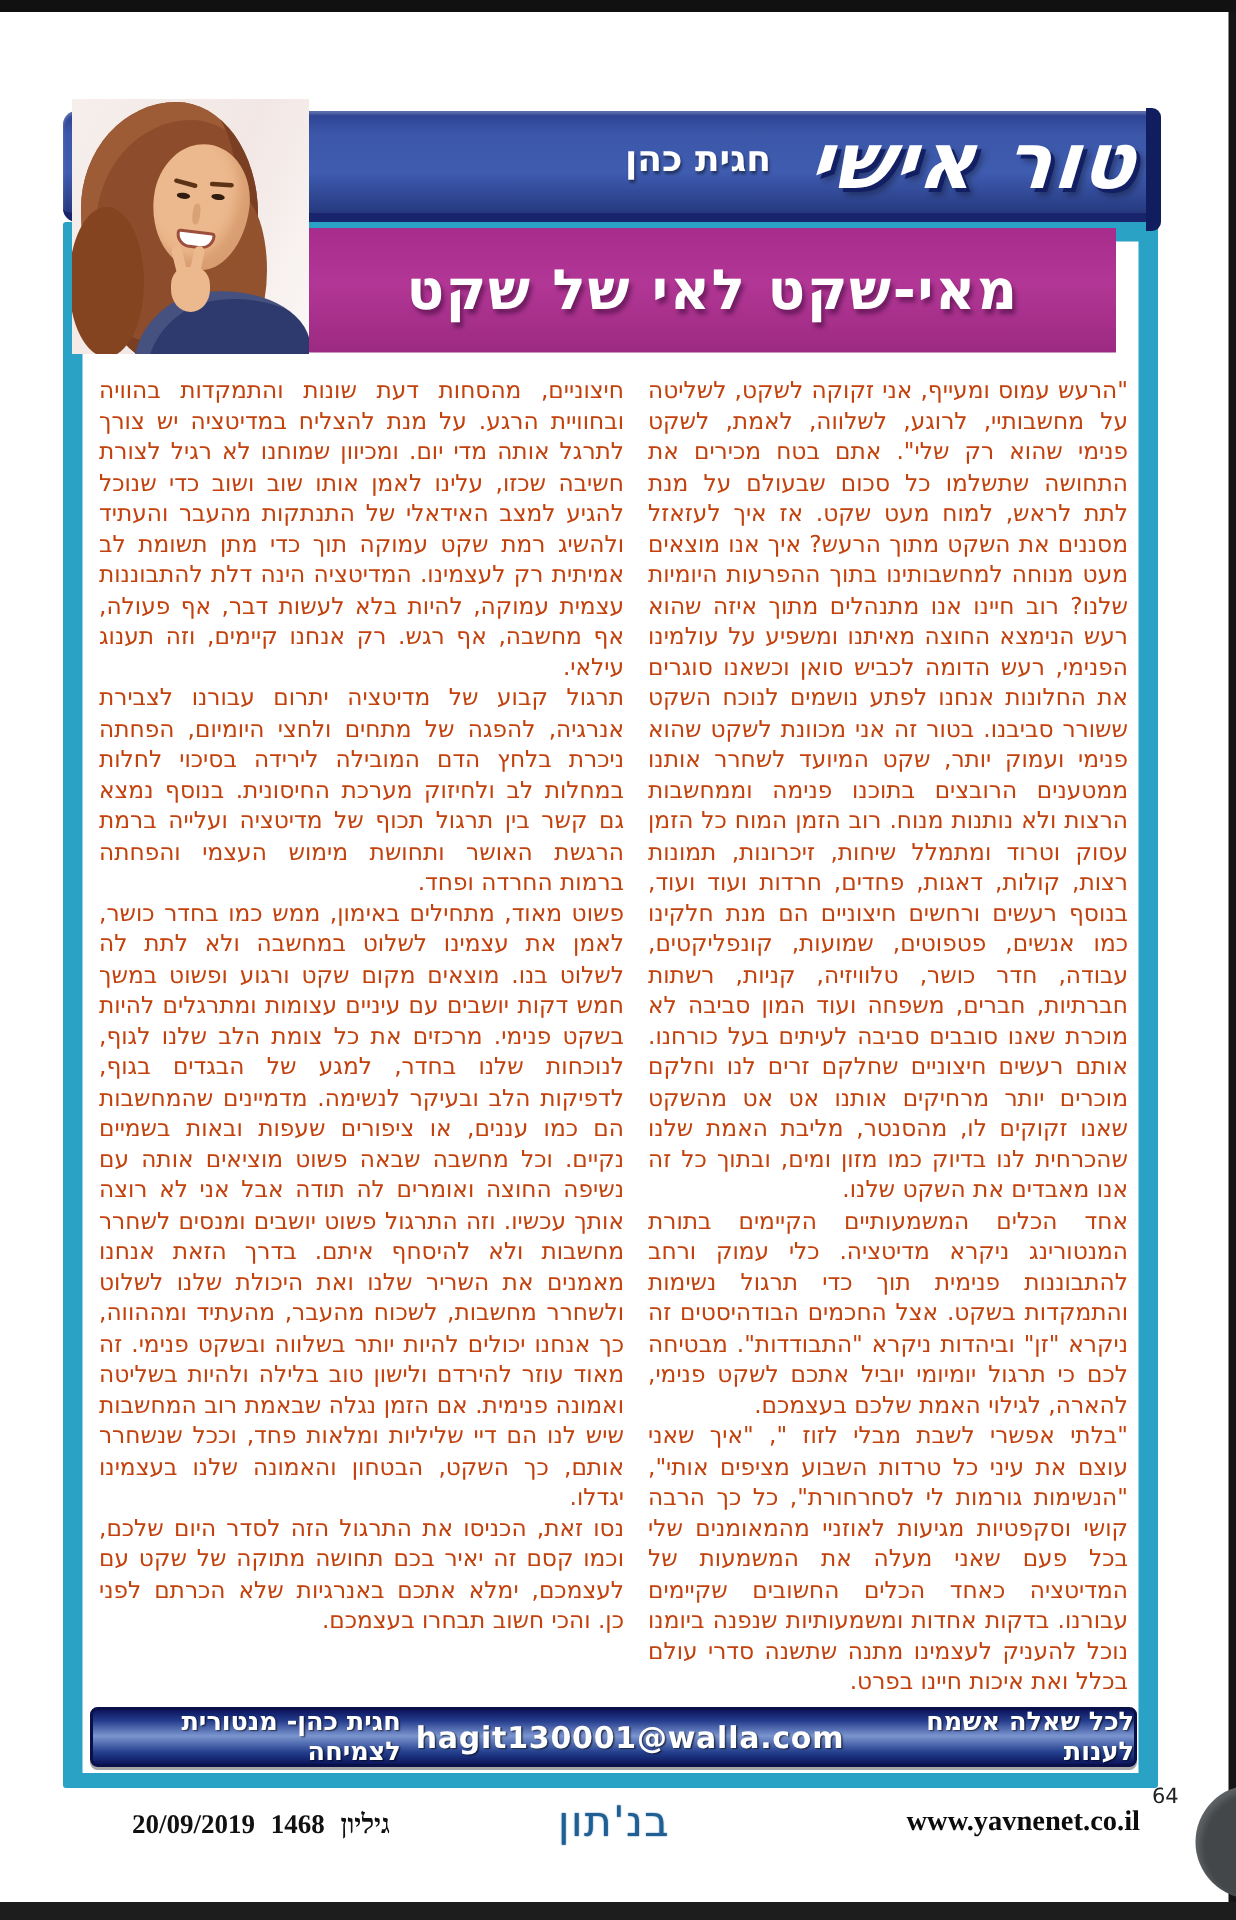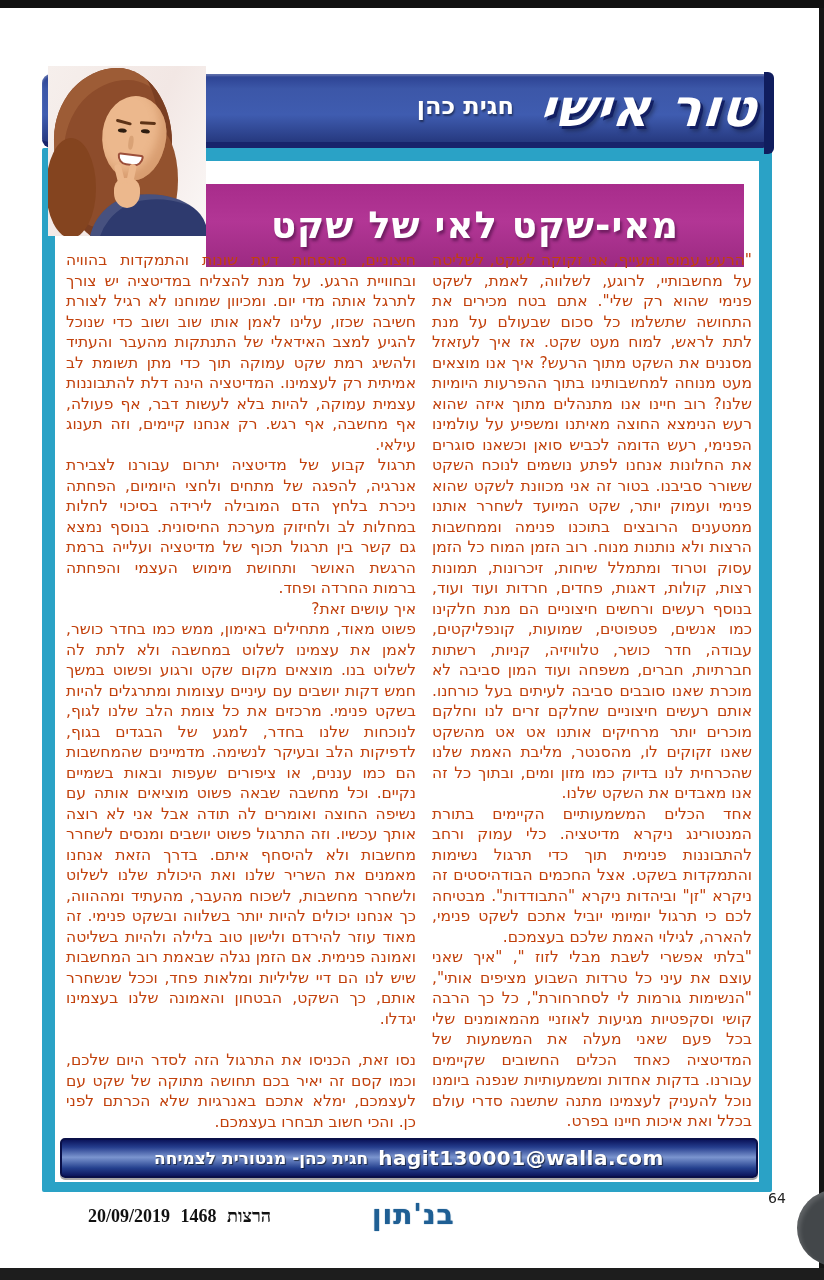--- a/index.html
+++ b/index.html
@@ -40,21 +40,21 @@
   
   .article-frame {
     position:absolute; left:42px; top:148px; width:730px; height:1044px; z-index:1;
     border:13px solid #2aa2c6; border-bottom-width:10px; background:#fff; border-radius:2px;
   }
 
   
   .headline-band {
     position:absolute; left:206px; top:152px; width:538px; height:83px; z-index:2;
     background:linear-gradient(180deg,#a82c8b 0%, #b23695 45%, #9c2a82 100%);
-    display:flex; align-items:center; justify-content:center;margin-top:32px;
+    display:flex; align-items:center; justify-content:center;
   }
   .headline-text {
     color:#fff; font-size:37px; font-weight:bold; direction:rtl; letter-spacing:1px;
     text-shadow:2px 3px 3px rgba(40,0,40,.45);
   }
 
   
   .photo { position:absolute; left:48px; top:66px; width:158px; height:170px; z-index:3;
     background:linear-gradient(115deg,#f6efec 0%, #f2e7e4 55%, #fbf8f7 100%); overflow:hidden; }
   .hair { position:absolute; left:6px; top:2px; width:118px; height:178px; background:#8d4c2b;
@@ -88,40 +88,40 @@
   
   .article-body {
     position:absolute; left:66px; top:250px; width:686px; height:884px; z-index:2;
     display:flex; flex-direction:row-reverse; gap:16px; overflow:hidden;
   }
   .col { direction:rtl; text-align:justify; color:#c2410c; font-size:15.5px; line-height:20.5px; }
   .col p { margin:0; }
   .col-right { width:320px; }
   .col-left  { width:350px; }
   .col-right p:last-child { text-align-last:justify; }
-  .col-left  p:last-child { margin-top:21px; }
+  .col-left  p:last-child { }
 
   
   .contact-banner {
     position:absolute; left:60px; top:1138px; width:698px; height:40px; z-index:3;
     background:linear-gradient(180deg,#0c155c 0%, #253d8d 20%, #7b95cf 48%, #24408e 78%, #0c155c 100%);
     border:2px solid #0a1048; border-radius:5px;
     display:flex; align-items:center; justify-content:center; gap:10px; direction:rtl;
     box-shadow:0 2px 0 rgba(0,0,0,.35);
   }
   .contact-banner .he { color:#fff; font-size:17px; font-weight:bold; text-shadow:1px 1px 1px rgba(0,0,0,.6);text-align:right; }
   .contact-banner .mail { color:#fff; font-size:20px; font-weight:bold; direction:ltr; unicode-bidi:embed;
     text-shadow:1px 1px 1px rgba(0,0,0,.6); letter-spacing:.5px; }
 
   
   .page-footer { position:absolute; left:0; top:1196px; width:824px; height:46px; z-index:2; }
   .issue-info { position:absolute; left:85px; top:10px; direction:ltr;
     font-family:"Liberation Serif", serif; font-weight:bold; font-size:18px; color:#111; }
   .issue-info span { padding:0 3px; }
-  .newsletter-logo { position:absolute; left:372px; top:2px; color:#1f5f94; font-size:28px; font-weight:bold;
+  .newsletter-logo { position:absolute; left:372px; top:2px; color:#1f5f94; font-size:28px; font-weight:normal;
     direction:rtl; letter-spacing:1px; text-shadow:0 0 1px #1f5f94; }
   .website { position:absolute; left:560px; top:8px; width:200px; text-align:right;
     font-family:"Liberation Serif", serif; font-weight:bold; font-size:19px; color:#0c0c0c; }
   .page-number { position:absolute; left:768px; top:-6px; font-size:14px; color:#222; }
 
   
   .corner-bubble { position:absolute; left:797px; top:1190px; width:76px; height:76px;
     background:#43474a; border-radius:50%; z-index:9; box-shadow:inset 3px 3px 4px rgba(255,255,255,.15); }
 </style>
 </head>
@@ -159,34 +159,35 @@
 <div class="article-body">
   <div class="col col-right">
       <p>"הרעש עמוס ומעייף, אני זקוקה לשקט, לשליטה על מחשבותיי, לרוגע, לשלווה, לאמת, לשקט פנימי שהוא רק שלי". אתם בטח מכירים את התחושה שתשלמו כל סכום שבעולם על מנת לתת לראש, למוח מעט שקט. אז איך לעזאזל מסננים את השקט מתוך הרעש? איך אנו מוצאים מעט מנוחה למחשבותינו בתוך ההפרעות היומיות שלנו? רוב חיינו אנו מתנהלים מתוך איזה שהוא רעש הנימצא החוצה מאיתנו ומשפיע על עולמינו הפנימי, רעש הדומה לכביש סואן וכשאנו סוגרים את החלונות אנחנו לפתע נושמים לנוכח השקט ששורר סביבנו. בטור זה אני מכוונת לשקט שהוא פנימי ועמוק יותר, שקט המיועד לשחרר אותנו ממטענים הרובצים בתוכנו פנימה וממחשבות הרצות ולא נותנות מנוח. רוב הזמן המוח כל הזמן עסוק וטרוד ומתמלל שיחות, זיכרונות, תמונות רצות, קולות, דאגות, פחדים, חרדות ועוד ועוד, בנוסף רעשים ורחשים חיצוניים הם מנת חלקינו כמו אנשים, פטפוטים, שמועות, קונפליקטים, עבודה, חדר כושר, טלוויזיה, קניות, רשתות חברתיות, חברים, משפחה ועוד המון סביבה לא מוכרת שאנו סובבים סביבה לעיתים בעל כורחנו. אותם רעשים חיצוניים שחלקם זרים לנו וחלקם מוכרים יותר מרחיקים אותנו אט אט מהשקט שאנו זקוקים לו, מהסנטר, מליבת האמת שלנו שהכרחית לנו בדיוק כמו מזון ומים, ובתוך כל זה אנו מאבדים את השקט שלנו.</p>
       <p>אחד הכלים המשמעותיים הקיימים בתורת המנטורינג ניקרא מדיטציה. כלי עמוק ורחב להתבוננות פנימית תוך כדי תרגול נשימות והתמקדות בשקט. אצל החכמים הבודהיסטים זה ניקרא "זן" וביהדות ניקרא "התבודדות". מבטיחה לכם כי תרגול יומיומי יוביל אתכם לשקט פנימי, להארה, לגילוי האמת שלכם בעצמכם.</p>
       <p>"בלתי אפשרי לשבת מבלי לזוז ", "איך שאני עוצם את עיני כל טרדות השבוע מציפים אותי", "הנשימות גורמות לי לסחרחורת", כל כך הרבה קושי וסקפטיות מגיעות לאוזניי מהמאומנים שלי בכל פעם שאני מעלה את המשמעות של המדיטציה כאחד הכלים החשובים שקיימים עבורנו. בדקות אחדות ומשמעותיות שנפנה ביומנו נוכל להעניק לעצמינו מתנה שתשנה סדרי עולם בכלל ואת איכות חיינו בפרט.</p>
       <p>מדיטציה היא תהליך של התנתקות מגירויים</p>
     </div>
   <div class="col col-left">
       <p>חיצוניים, מהסחות דעת שונות והתמקדות בהוויה ובחוויית הרגע. על מנת להצליח במדיטציה יש צורך לתרגל אותה מדי יום. ומכיוון שמוחנו לא רגיל לצורת חשיבה שכזו, עלינו לאמן אותו שוב ושוב כדי שנוכל להגיע למצב האידאלי של התנתקות מהעבר והעתיד ולהשיג רמת שקט עמוקה תוך כדי מתן תשומת לב אמיתית רק לעצמינו. המדיטציה הינה דלת להתבוננות עצמית עמוקה, להיות בלא לעשות דבר, אף פעולה, אף מחשבה, אף רגש. רק אנחנו קיימים, וזה תענוג עילאי.</p>
       <p>תרגול קבוע של מדיטציה יתרום עבורנו לצבירת אנרגיה, להפגה של מתחים ולחצי היומיום, הפחתה ניכרת בלחץ הדם המובילה לירידה בסיכוי לחלות במחלות לב ולחיזוק מערכת החיסונית. בנוסף נמצא גם קשר בין תרגול תכוף של מדיטציה ועלייה ברמת הרגשת האושר ותחושת מימוש העצמי והפחתה ברמות החרדה ופחד.</p>
-      <p>איך עושים זאת?</p>
       <p>פשוט מאוד, מתחילים באימון, ממש כמו בחדר כושר, לאמן את עצמינו לשלוט במחשבה ולא לתת לה לשלוט בנו. מוצאים מקום שקט ורגוע ופשוט במשך חמש דקות יושבים עם עיניים עצומות ומתרגלים להיות בשקט פנימי. מרכזים את כל צומת הלב שלנו לגוף, לנוכחות שלנו בחדר, למגע של הבגדים בגוף, לדפיקות הלב ובעיקר לנשימה. מדמיינים שהמחשבות הם כמו עננים, או ציפורים שעפות ובאות בשמיים נקיים. וכל מחשבה שבאה פשוט מוציאים אותה עם נשיפה החוצה ואומרים לה תודה אבל אני לא רוצה אותך עכשיו. וזה התרגול פשוט יושבים ומנסים לשחרר מחשבות ולא להיסחף איתם. בדרך הזאת אנחנו מאמנים את השריר שלנו ואת היכולת שלנו לשלוט ולשחרר מחשבות, לשכוח מהעבר, מהעתיד ומההווה, כך אנחנו יכולים להיות יותר בשלווה ובשקט פנימי. זה מאוד עוזר להירדם ולישון טוב בלילה ולהיות בשליטה ואמונה פנימית. אם הזמן נגלה שבאמת רוב המחשבות שיש לנו הם דיי שליליות ומלאות פחד, וככל שנשחרר אותם, כך השקט, הבטחון והאמונה שלנו בעצמינו יגדלו.</p>
       <p>נסו זאת, הכניסו את התרגול הזה לסדר היום שלכם, וכמו קסם זה יאיר בכם תחושה מתוקה של שקט עם לעצמכם, ימלא אתכם באנרגיות שלא הכרתם לפני כן. והכי חשוב תבחרו בעצמכם.</p>
     </div>
 </div>
 
 <div class="contact-banner">
+  <span class="he">לכל שאלה אשמח לענות</span>
   <span class="mail">hagit130001@walla.com</span>
   <span class="he">חגית כהן- מנטורית לצמיחה</span>
 </div>
 
 <div class="page-footer">
   <div class="issue-info">
     <span>20/09/2019</span>
     <span>1468</span>
-    <span>הרצות</span>
+    <span>גיליון</span>
   </div>
   <div class="newsletter-logo">בנ'תון</div>
+  <div class="website">www.yavnenet.co.il</div>
   <div class="page-number">64</div>
 </div>
 
 <div class="corner-bubble"></div>
 
 </body></html>

